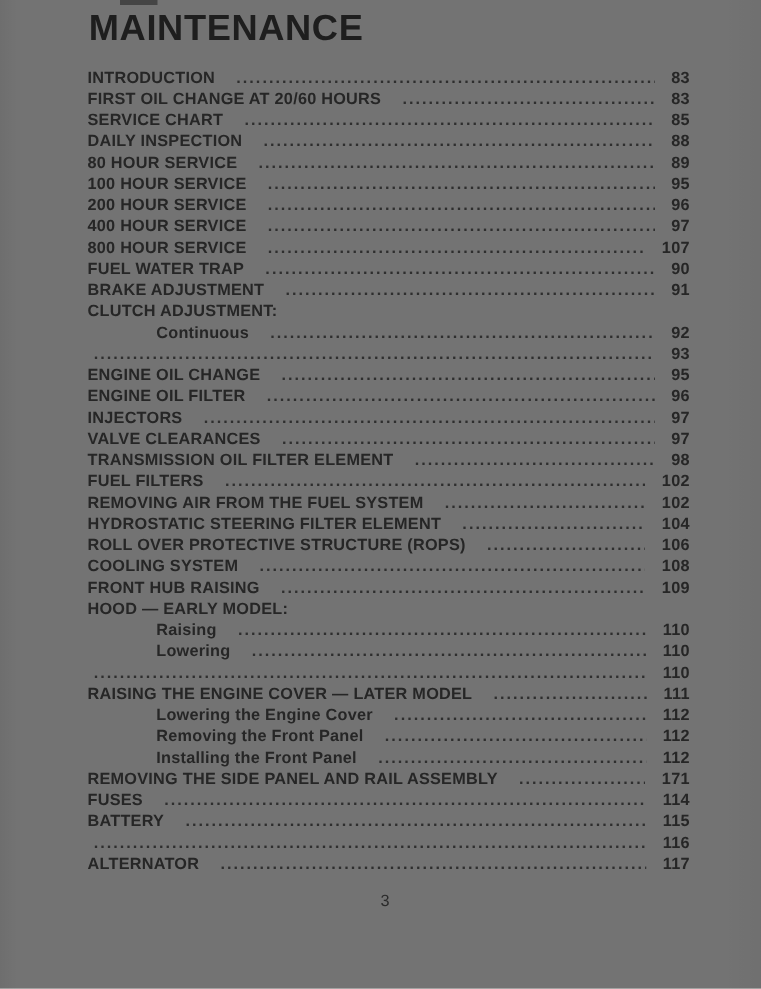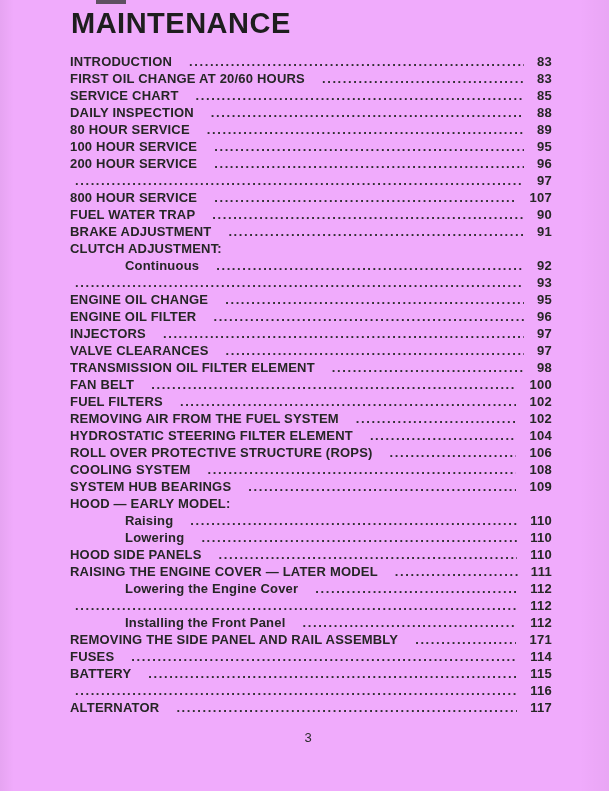--- a/index.html
+++ b/index.html
@@ -3,21 +3,21 @@
 <meta charset="utf-8">
 <style>
   * { margin: 0; padding: 0; box-sizing: border-box; }
   html, body { background: #e8e8e6; }
   body { font-family: "Liberation Sans", "DejaVu Sans", sans-serif; }
 
   .page {
     position: relative;
     width: 609px;
     height: 791px;
-    background: #f0abfc;
+    background: #737373;
     color: #222;
     overflow: hidden;
     padding: 6px 57px 0 70px;
   }
 
   
   .edge-left {
     position: absolute; left: 0; top: 0; bottom: 0; width: 14px;
     background: linear-gradient(to right, rgba(0,0,0,0.045), rgba(0,0,0,0));
     pointer-events: none;
@@ -125,20 +125,21 @@
     <span class="toc-label">100 HOUR SERVICE</span>
     <span class="toc-leader"></span>
     <span class="toc-page">95</span>
   </div>
       <div class="toc-row">
     <span class="toc-label">200 HOUR SERVICE</span>
     <span class="toc-leader"></span>
     <span class="toc-page">96</span>
   </div>
       <div class="toc-row">
+    <span class="toc-label">400 HOUR SERVICE</span>
     <span class="toc-leader"></span>
     <span class="toc-page">97</span>
   </div>
       <div class="toc-row">
     <span class="toc-label">800 HOUR SERVICE</span>
     <span class="toc-leader"></span>
     <span class="toc-page">107</span>
   </div>
       <div class="toc-row">
     <span class="toc-label">FUEL WATER TRAP</span>
@@ -182,25 +183,20 @@
     <span class="toc-label">VALVE CLEARANCES</span>
     <span class="toc-leader"></span>
     <span class="toc-page">97</span>
   </div>
       <div class="toc-row">
     <span class="toc-label">TRANSMISSION OIL FILTER ELEMENT</span>
     <span class="toc-leader"></span>
     <span class="toc-page">98</span>
   </div>
       <div class="toc-row">
-    <span class="toc-label">FAN BELT</span>
-    <span class="toc-leader"></span>
-    <span class="toc-page">100</span>
-  </div>
-      <div class="toc-row">
     <span class="toc-label">FUEL FILTERS</span>
     <span class="toc-leader"></span>
     <span class="toc-page">102</span>
   </div>
       <div class="toc-row">
     <span class="toc-label">REMOVING AIR FROM THE FUEL SYSTEM</span>
     <span class="toc-leader"></span>
     <span class="toc-page">102</span>
   </div>
       <div class="toc-row">
@@ -212,54 +208,54 @@
     <span class="toc-label">ROLL OVER PROTECTIVE STRUCTURE (ROPS)</span>
     <span class="toc-leader"></span>
     <span class="toc-page">106</span>
   </div>
       <div class="toc-row">
     <span class="toc-label">COOLING SYSTEM</span>
     <span class="toc-leader"></span>
     <span class="toc-page">108</span>
   </div>
       <div class="toc-row">
-    <span class="toc-label">SYSTEM HUB BEARINGS</span>
+    <span class="toc-label">FRONT HUB RAISING</span>
     <span class="toc-leader"></span>
     <span class="toc-page">109</span>
   </div>
       <div class="toc-row no-page">
     <span class="toc-label">HOOD — EARLY MODEL:</span>
 
   </div>
       <div class="toc-row indent">
     <span class="toc-label">Raising</span>
     <span class="toc-leader"></span>
     <span class="toc-page">110</span>
   </div>
       <div class="toc-row indent">
     <span class="toc-label">Lowering</span>
     <span class="toc-leader"></span>
     <span class="toc-page">110</span>
   </div>
       <div class="toc-row">
-    <span class="toc-label">HOOD SIDE PANELS</span>
     <span class="toc-leader"></span>
     <span class="toc-page">110</span>
   </div>
       <div class="toc-row">
     <span class="toc-label">RAISING THE ENGINE COVER — LATER MODEL</span>
     <span class="toc-leader"></span>
     <span class="toc-page">111</span>
   </div>
       <div class="toc-row indent">
     <span class="toc-label">Lowering the Engine Cover</span>
     <span class="toc-leader"></span>
     <span class="toc-page">112</span>
   </div>
       <div class="toc-row indent">
+    <span class="toc-label">Removing the Front Panel</span>
     <span class="toc-leader"></span>
     <span class="toc-page">112</span>
   </div>
       <div class="toc-row indent">
     <span class="toc-label">Installing the Front Panel</span>
     <span class="toc-leader"></span>
     <span class="toc-page">112</span>
   </div>
       <div class="toc-row">
     <span class="toc-label">REMOVING THE SIDE PANEL AND RAIL ASSEMBLY</span>

